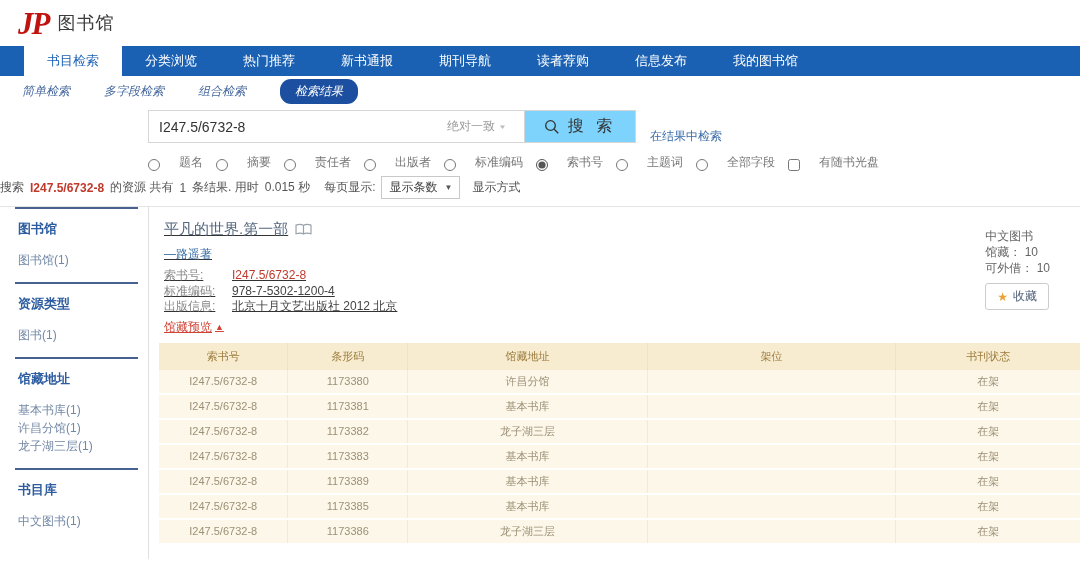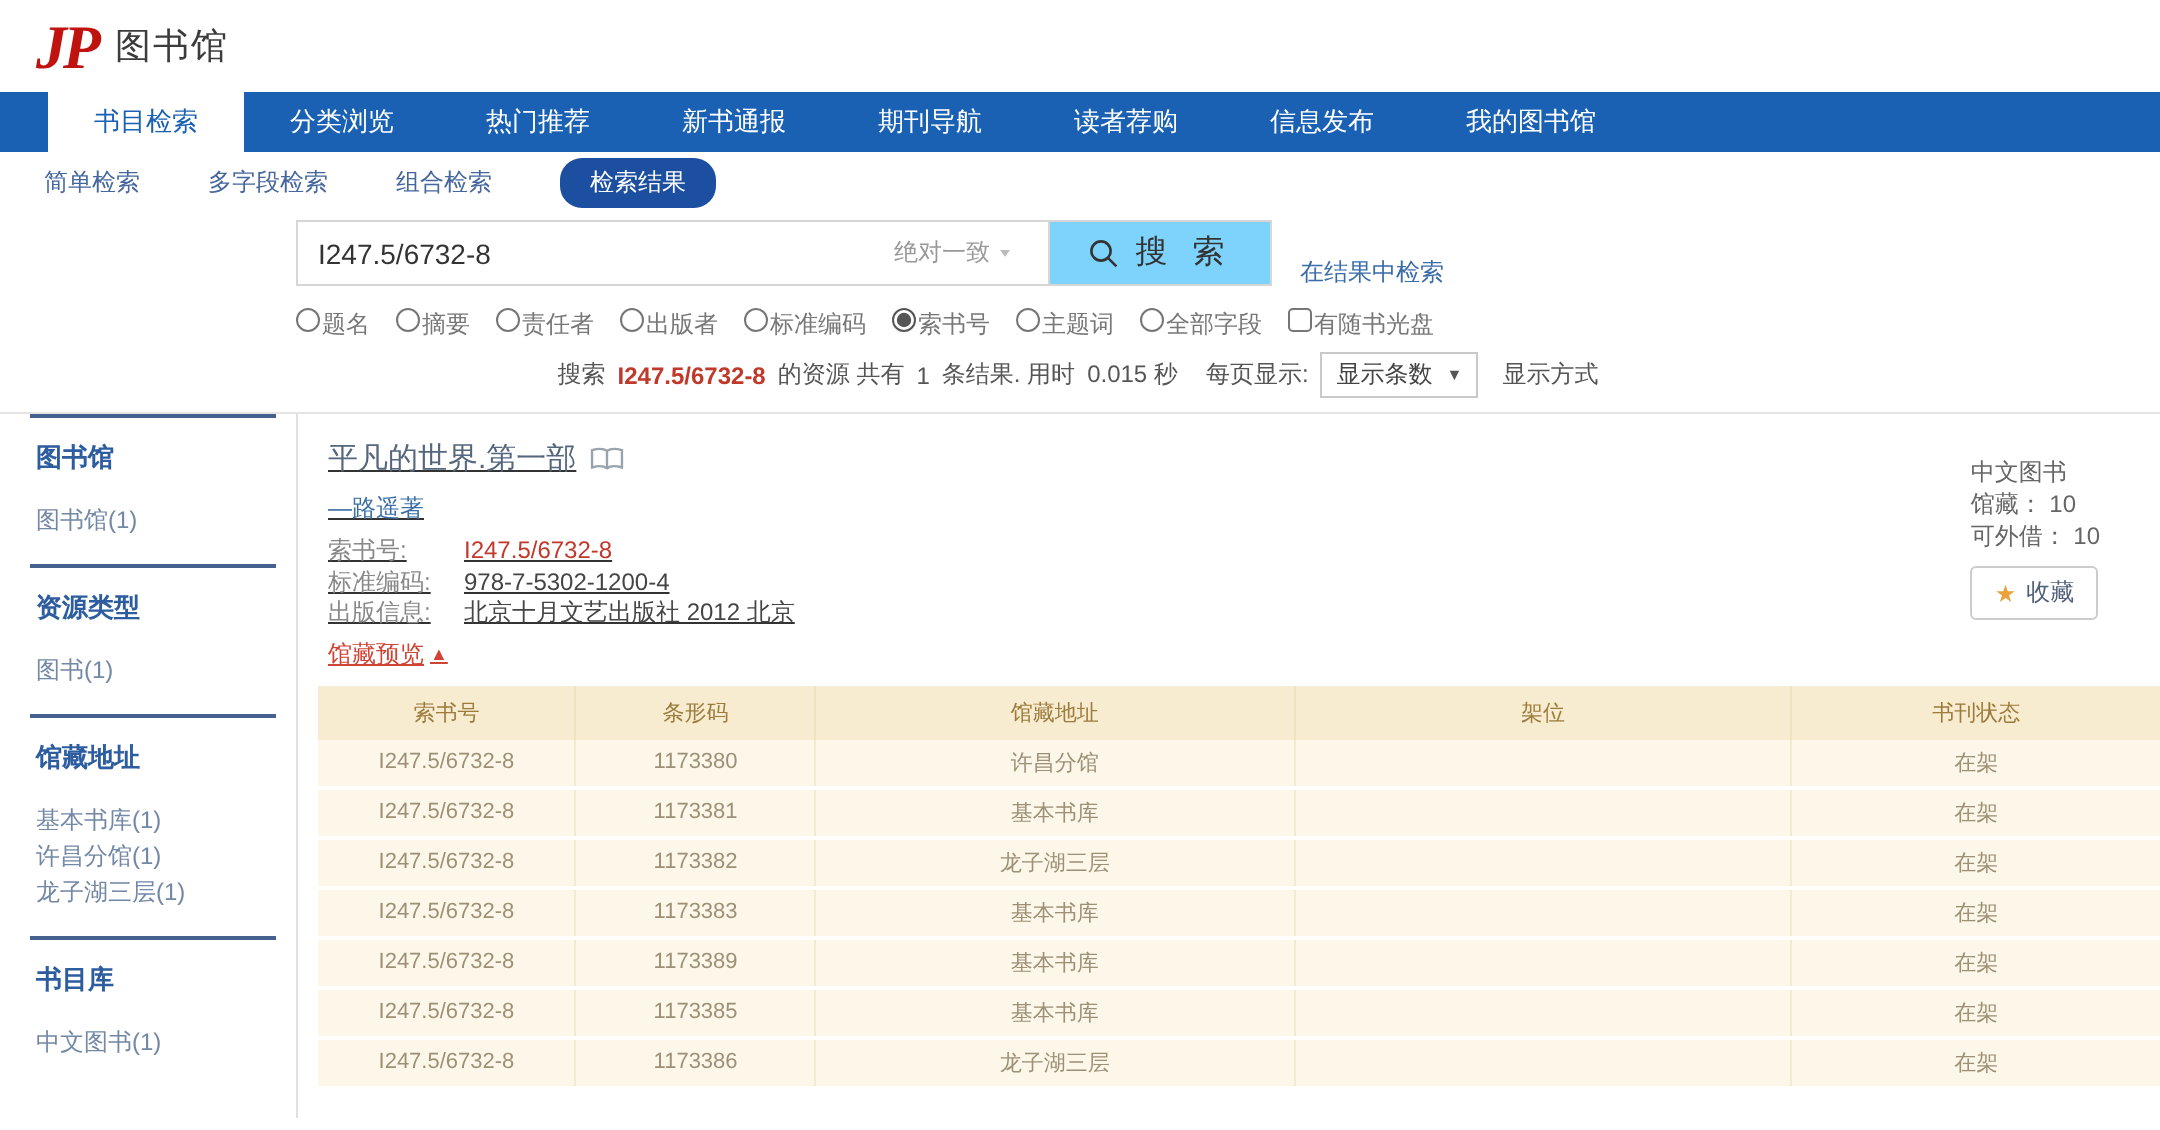--- a/index.html
+++ b/index.html
@@ -12,44 +12,44 @@
     font-size:31px; color:#c0120f; letter-spacing:-2px; line-height:1; }
   .site-name { font-size:18px; color:#3c3c3c; margin-left:9px; letter-spacing:1px; }
 
   
   .nav { height:30px; background:#1a61b4; display:flex; align-items:stretch; padding-left:24px; }
   .nav-item { color:#fff; font-size:13px; padding:0 23px; display:flex; align-items:center; cursor:pointer; white-space:nowrap; }
   .nav-item.active { background:#fff; color:#1a61b4; }
 
   
   .subnav { height:31px; display:flex; align-items:center; padding-left:22px; gap:34px; }
-  .subnav-item { color:#45679d; font-size:12px; cursor:pointer; }
+  .subnav-item { color:#45679d; font-size:12px; cursor:pointer;font-style:italic; }
   .subnav-item.active { background:#1d4fa0; color:#fff; border-radius:11px; padding:4px 15px; }
 
   
   .search-wrap { margin-left:148px; margin-top:3px; }
   .stabs { display:flex; }
   .stab { padding:5px 13px; font-size:12px; background:#f4f4f4; border:1px solid #e2e2e2;
     border-bottom:none; color:#555; margin-right:3px; cursor:pointer; }
   .stab.active { background:#1a61b4; color:#fff; border-color:#1a61b4; }
   .search-row { display:flex; align-items:flex-start; }
   .search-box { display:flex; border:1px solid #d6d6d6; height:33px; width:488px; align-items:center; background:#fff; }
   .search-input { flex:1; border:none; outline:none; font-size:14px; color:#333; padding:0 10px; height:100%; min-width:0; }
   .match-mode { width:78px; color:#999; font-size:12px; display:flex; align-items:center; gap:5px; cursor:pointer; white-space:nowrap; }
   .chev { color:#bbb; font-size:10px; transform:scaleY(.7); }
   .search-btn { width:112px; height:33px; margin:-1px; border:1px solid #d6d6d6; background:#7dd3fc;
     display:flex; align-items:center; justify-content:center; gap:8px; font-size:16px; color:#333;
     letter-spacing:4px; cursor:pointer; }
   .within-link { color:#3a6ca8; font-size:12px; margin-left:14px; margin-top:18px; cursor:pointer; }
   .fields-row { margin-top:9px; display:flex; align-items:center; gap:13px; color:#777; font-size:12px; }
-  .fields-row label { display:flex; align-items:flex-start; gap:1px; cursor:pointer; white-space:nowrap; }
+  .fields-row label { display:flex; align-items:flex-end; gap:19px; cursor:pointer; white-space:nowrap; }
   .fields-row input { width:12px; height:12px; accent-color:#555; }
 
   
-  .meta-row { display:flex; justify-content:center; align-items:center; gap:6px;
+  .meta-row { display:flex; justify-content:flex-start; align-items:center; gap:6px;
     padding:5px 2px 7px 0; font-size:12px; color:#555; border-bottom:1px solid #e4e4e4; white-space:nowrap; }
   .meta-query { color:#c0392b; font-weight:bold; }
   .per-page-select { border:1px solid #c9c9c9; padding:2px 7px; font-size:12px; color:#444;
     display:flex; align-items:center; gap:7px; cursor:pointer; }
   .caret { font-size:8px; color:#555; }
 
   
   .content { display:flex; align-items:stretch; min-height:352px; }
   .sidebar { width:148px; padding-left:15px; padding-right:10px; flex-shrink:0; }
   .facet { border-top:2px solid #46618f; padding:11px 0 13px 3px; }

